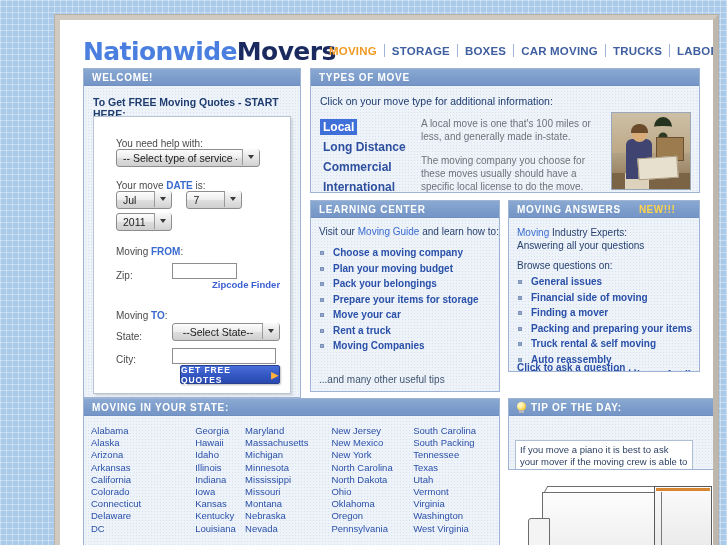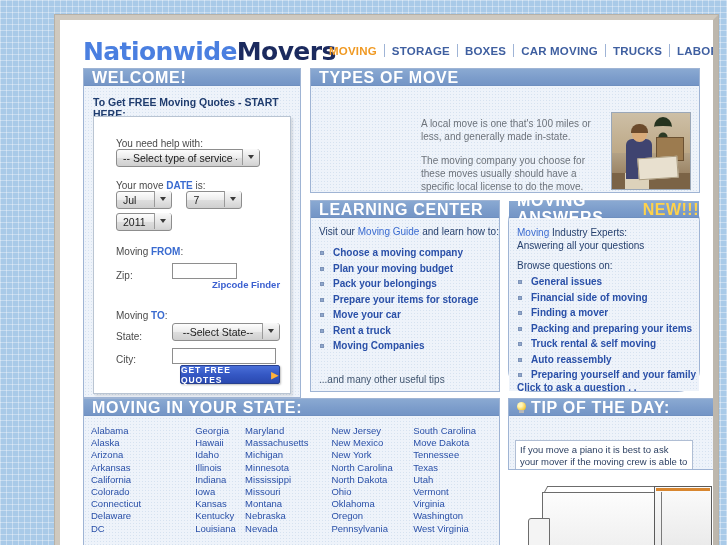--- a/index.html
+++ b/index.html
@@ -48,26 +48,26 @@
     font-family:"Liberation Sans", sans-serif;
   }
   #nav .nav-item.active { color:#f09a24; }
   #nav .nav-sep { width:1px; height:13px; background:#9fb4d6; }
 
   
   .panel { position:absolute; border:1px solid #9fb4d4; background:#eef3fa; }
   .panel-hd {
     height:17px; line-height:17px;
     background:linear-gradient(to bottom,#8aa9d2 0%,#7c9dcb 55%,#7495c6 100%);
-    color:#ffffff; font-size:16px; font-weight:bold; letter-spacing:.7px;
+    color:#ffffff; font-size:10px; font-weight:bold; letter-spacing:.7px;
     padding:0 0 0 8px; border-bottom:1px solid #6e8fbf;
     font-family:"Liberation Sans", sans-serif;
     display:flex; align-items:center;
   }
-  .panel-hd .new { color:#ffd24a; letter-spacing:.5px; }
+  .panel-hd .new { color:#ffd24a; margin-left:18px; letter-spacing:.5px; }
   .panel-bd {
     background:#eef3fa;
     background-image:radial-gradient(rgba(160,185,215,.30) .6px, transparent .6px);
     background-size:3px 3px;
     position:absolute; left:0; right:0; top:18px; bottom:0;
     overflow:hidden;
   }
 
   
   #welcome { left:23px; top:48px; width:218px; height:330px; }
@@ -172,21 +172,21 @@
   ul.bl { list-style:none; margin:10px 0 0 0; padding:0 0 0 8px; }
   ul.bl li { font-size:10px; margin-bottom:4.5px; position:relative; padding-left:14px; }
   ul.bl li .bul {
     position:absolute; left:1px; top:4px; width:4px; height:4px;
     background:#8fa7cc; border:1px solid #7d93b8;
   }
   ul.bl li a { color:#2a50a8; text-decoration:none; font-weight:bold; font-size:10px; }
   #learn .tail { position:absolute; left:8px; bottom:6px; font-size:10px; color:#41556f; }
 
   
-  #answers { left:448px; top:180px; width:192px; height:192px;border-radius:22px; }
+  #answers { left:448px; top:180px; width:192px; height:172px; }
   #answers .lead { font-size:10px; color:#28426f; padding:7px 0 0 8px; line-height:13px; }
   #answers .lead .kw { color:#3a6bd0; }
   #answers .browse { font-size:10px; color:#28426f; padding:8px 0 0 8px; }
   #answers ul.bl { margin-top:5px; }
   #answers .askline {
     position:absolute; left:8px; bottom:-2px; font-size:10px;
     color:#2a50a8; font-weight:bold;
   }
 
   
@@ -365,21 +365,28 @@
           <span class="ar">▶</span>
         </div>
 
       </div>
     </div>
   </div>
 
   <div class="panel" id="types">
     <div class="panel-hd">TYPES OF MOVE</div>
     <div class="panel-bd">
-
+      <div class="lead">Click on your move type for additional information:</div>
+
+      <div id="movetypes">
+        <div><span class="mt sel">Local</span></div>
+        <div><span class="mt">Long Distance</span></div>
+        <div><span class="mt">Commercial</span></div>
+        <div><span class="mt">International</span></div>
+      </div>
 
       <div id="typetext">
         <p>A local move is one that's 100 miles or less, and generally made in-state.</p>
         <p>The moving company you choose for these moves usually should have a specific local license to do the move.</p>
 
       </div>
 
       <div id="typeimg">
         <div class="wall"></div>
         <div class="plant"></div>
@@ -488,21 +495,21 @@
           <a href="#">New York</a>
           <a href="#">North Carolina</a>
           <a href="#">North Dakota</a>
           <a href="#">Ohio</a>
           <a href="#">Oklahoma</a>
           <a href="#">Oregon</a>
           <a href="#">Pennsylvania</a>
         </div>
         <div class="col">
           <a href="#">South Carolina</a>
-          <a href="#">Move Dakota</a>
+          <a href="#">South Packing</a>
           <a href="#">Tennessee</a>
           <a href="#">Texas</a>
           <a href="#">Utah</a>
           <a href="#">Vermont</a>
           <a href="#">Virginia</a>
           <a href="#">Washington</a>
           <a href="#">West Virginia</a>
         </div>
       </div>
     </div>

